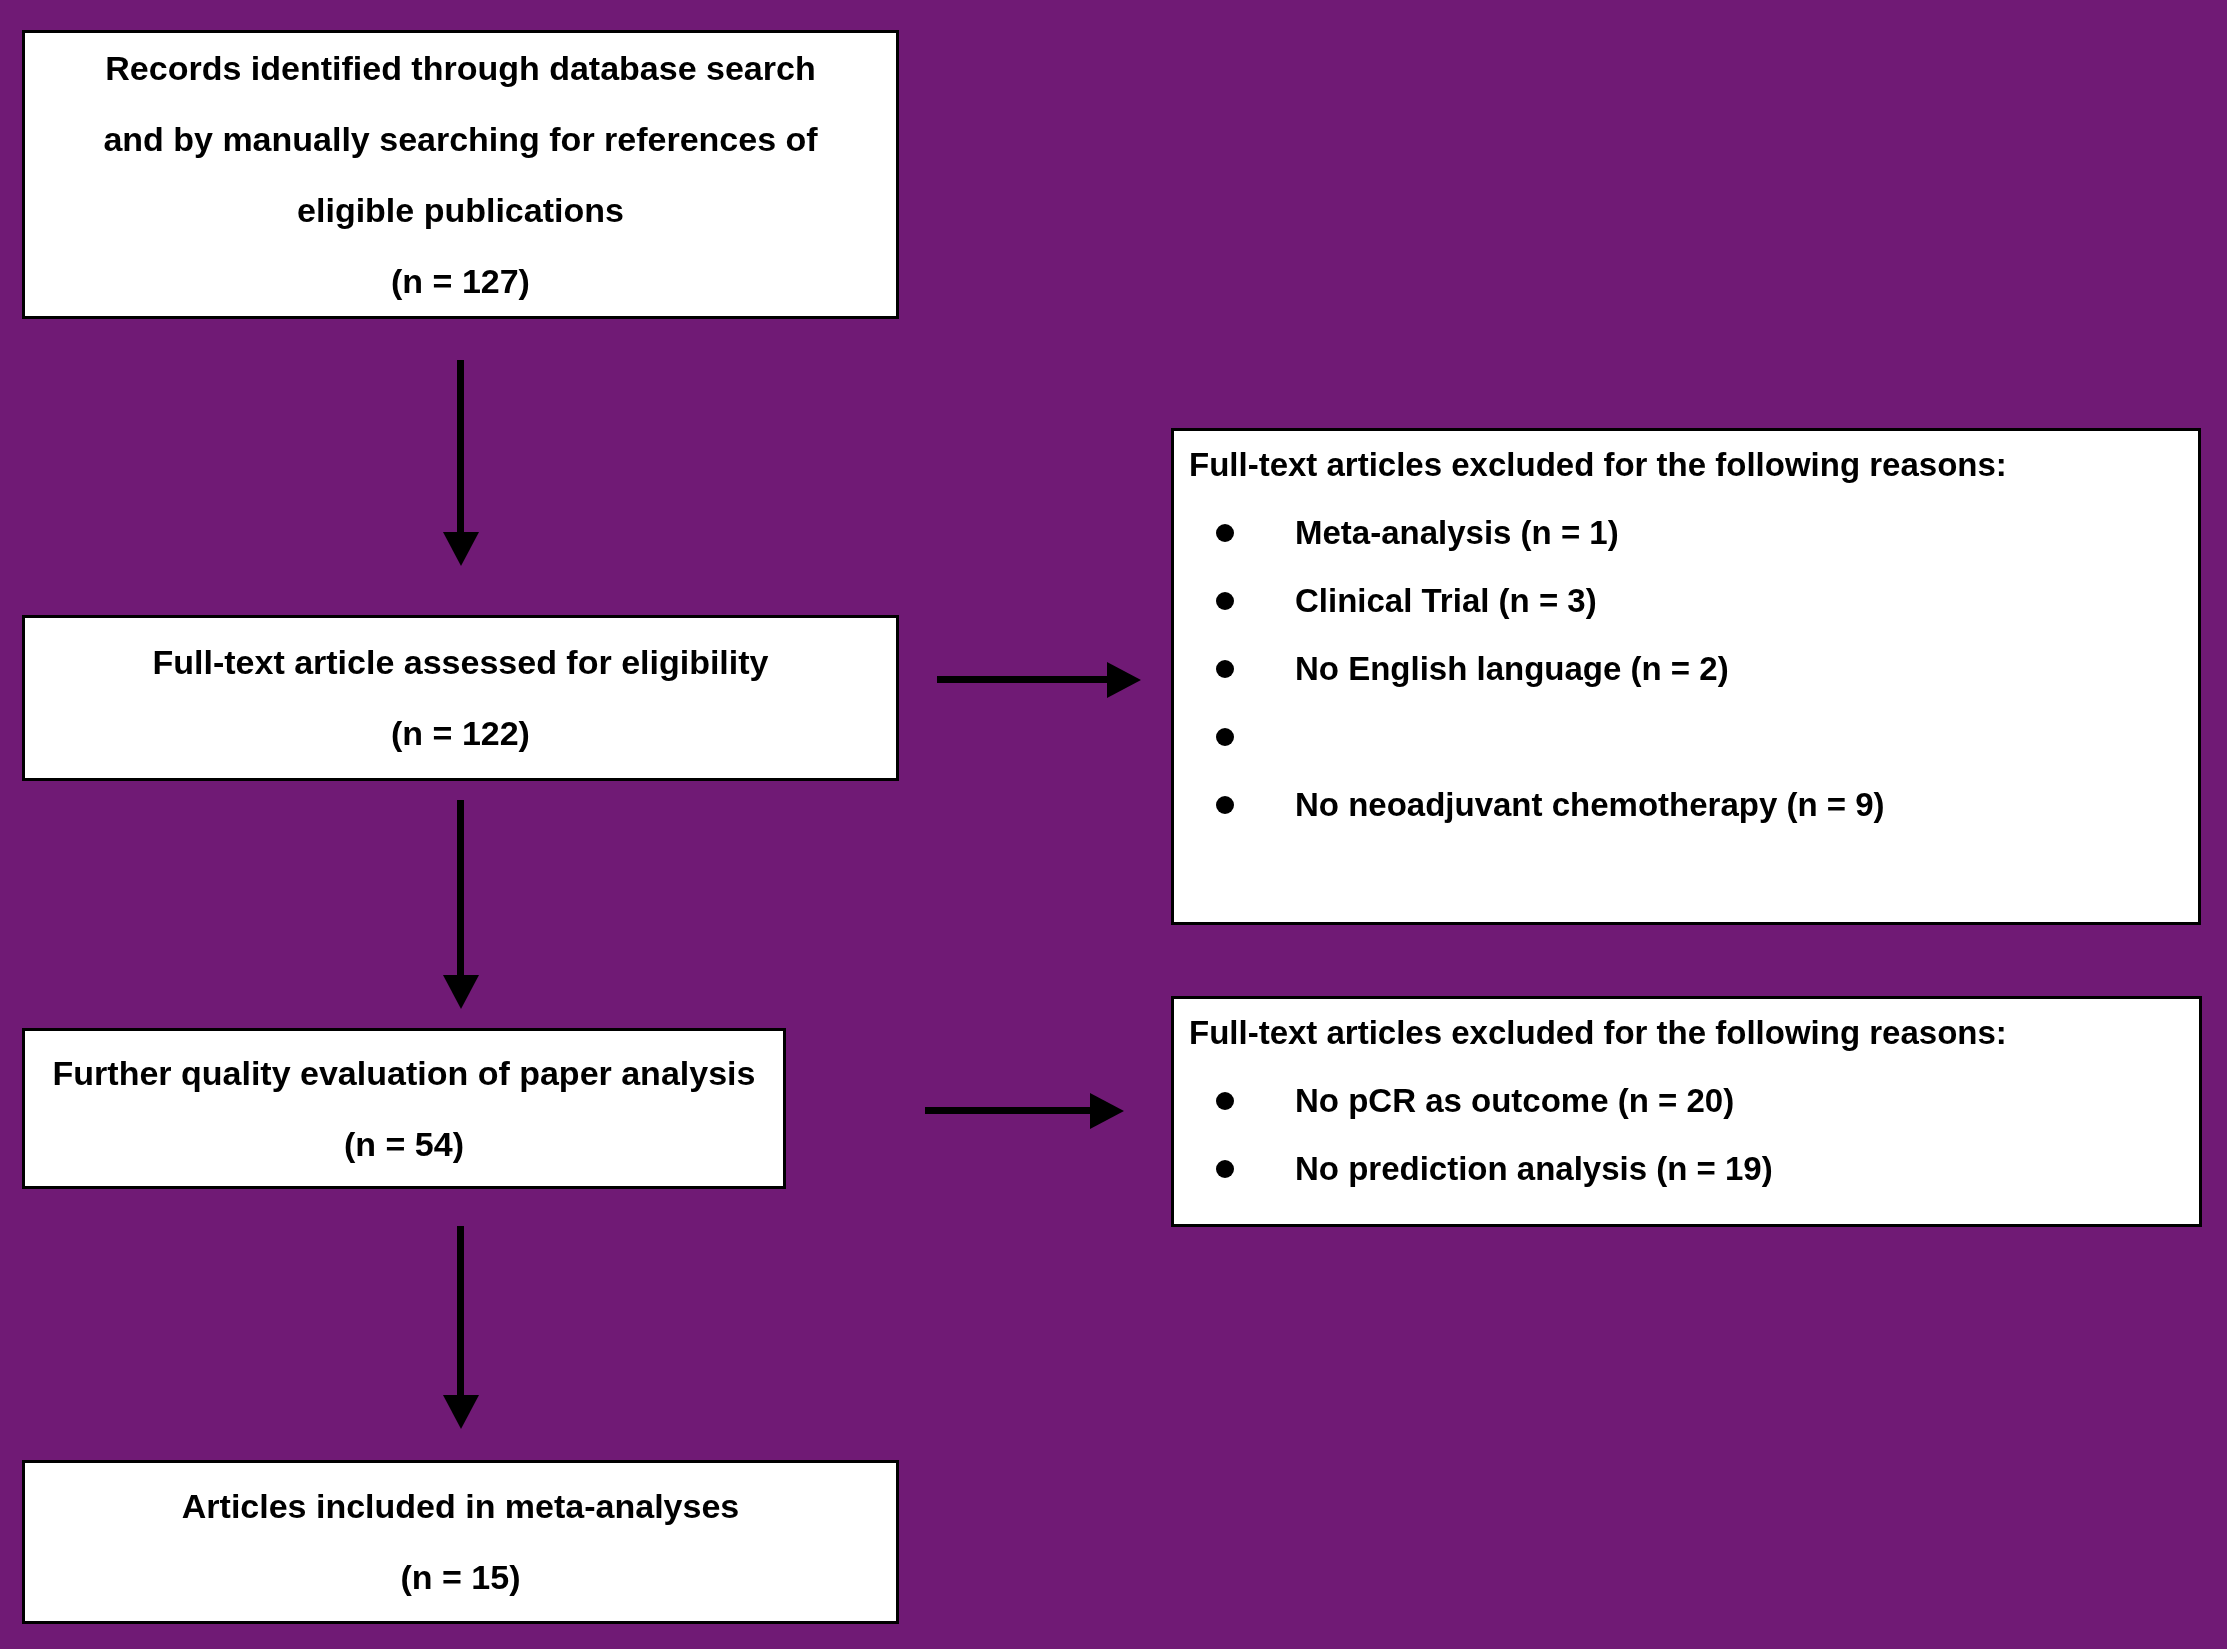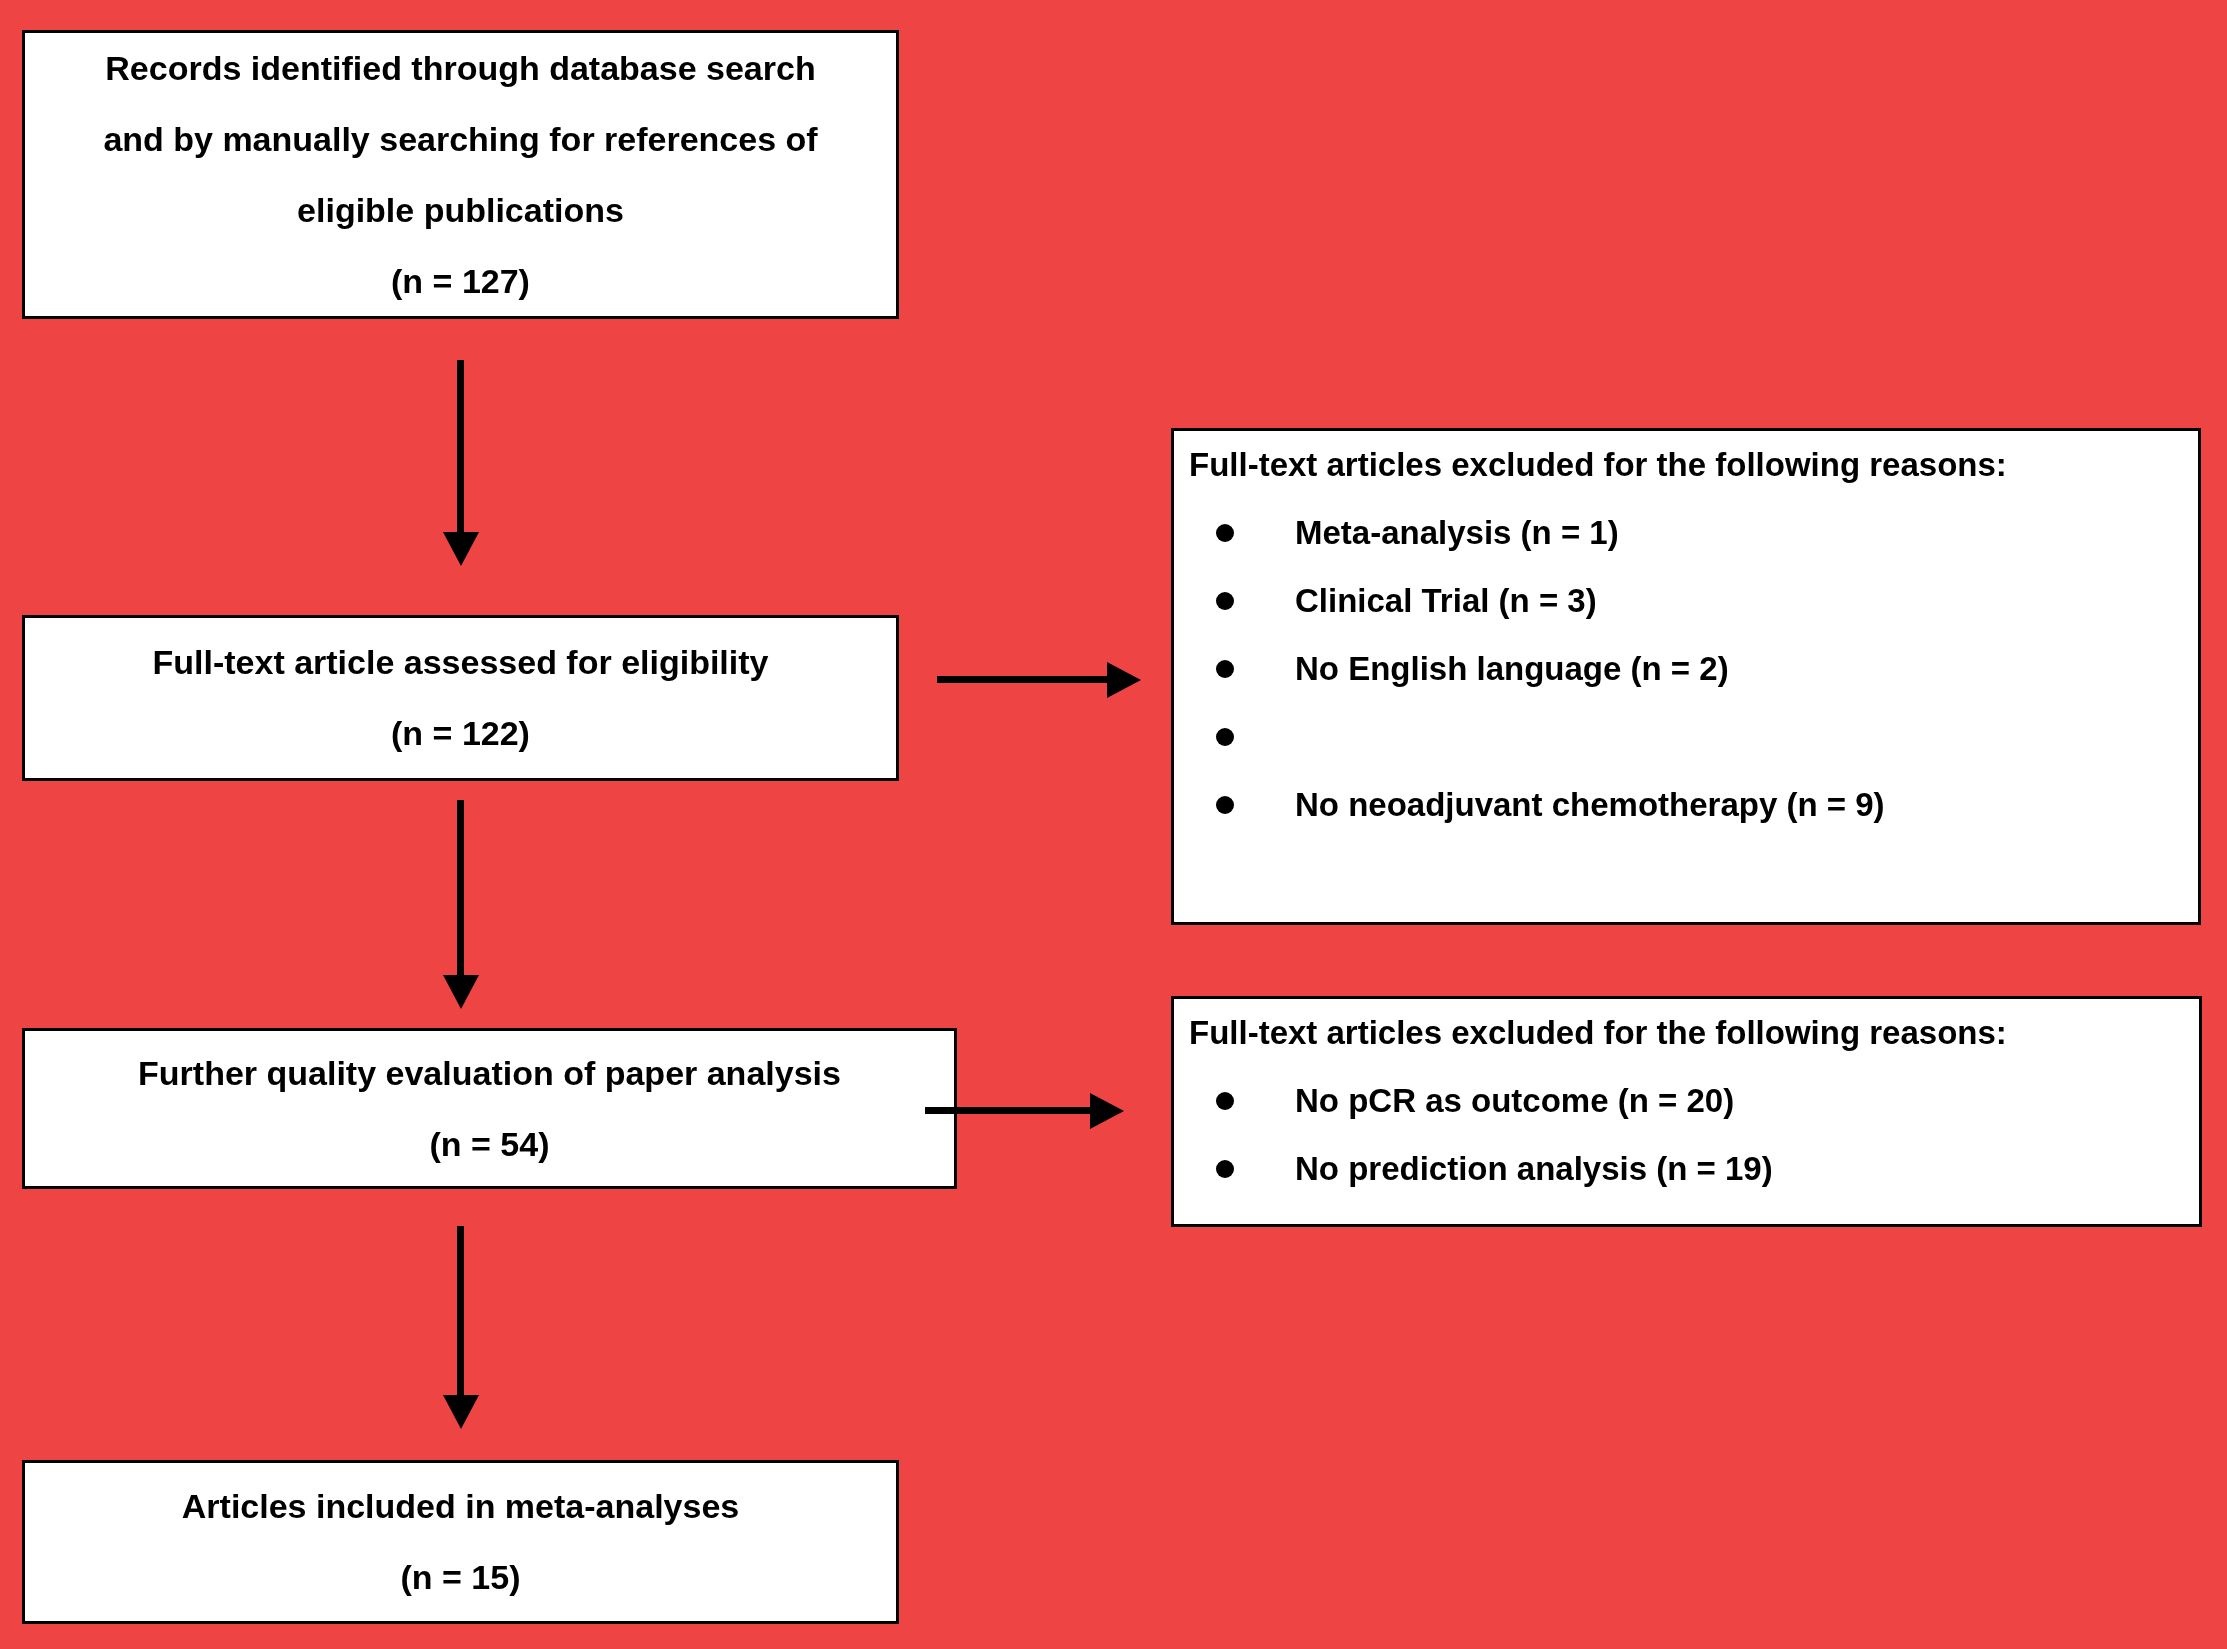--- a/index.html
+++ b/index.html
@@ -1,21 +1,21 @@
 <!DOCTYPE html>
 <html style="font-size:12px"><head>
 <meta charset="utf-8">
 <style>
   * { box-sizing: border-box; }
   html, body { margin: 0; padding: 0; background: #ffffff; }
   .canvas {
     position: relative;
     width: 2227px;
     height: 1650px;
-    background: #ef4444;
+    background: #701a75;
     font-family: "Liberation Sans", sans-serif;
     font-weight: bold;
     color: #000000;
     overflow: hidden;
   }
   .box {
     position: absolute;
     border: 3.7px solid #000000;
     background: #ffffff;
   }
@@ -113,21 +113,21 @@
       <span class="bullet-dot"></span>
       <span>No neoadjuvant chemotherapy (n = 9)</span>
     </div>
   </div>
 
   <div>
     <div class="varrow-shaft" style="left:457px; top:800px; height:178px;"></div>
     <div class="varrow-head" style="left:443px; top:975px;"></div>
   </div>
 
-  <div class="box center-box" style="left:22px; top:1028px; width:935px; height:161px;">
+  <div class="box center-box" style="left:22px; top:1028px; width:764px; height:161px;">
     <div>Further quality evaluation of paper analysis</div>
     <div>(n = 54)</div>
   </div>
 
   <div>
     <div class="harrow-shaft" style="left:925px; top:1107px; width:169px;"></div>
     <div class="harrow-head" style="left:1090px; top:1093px;"></div>
   </div>
 
   <div class="box excl-box" style="left:1171px; top:996px; width:1031px; height:231px;">

